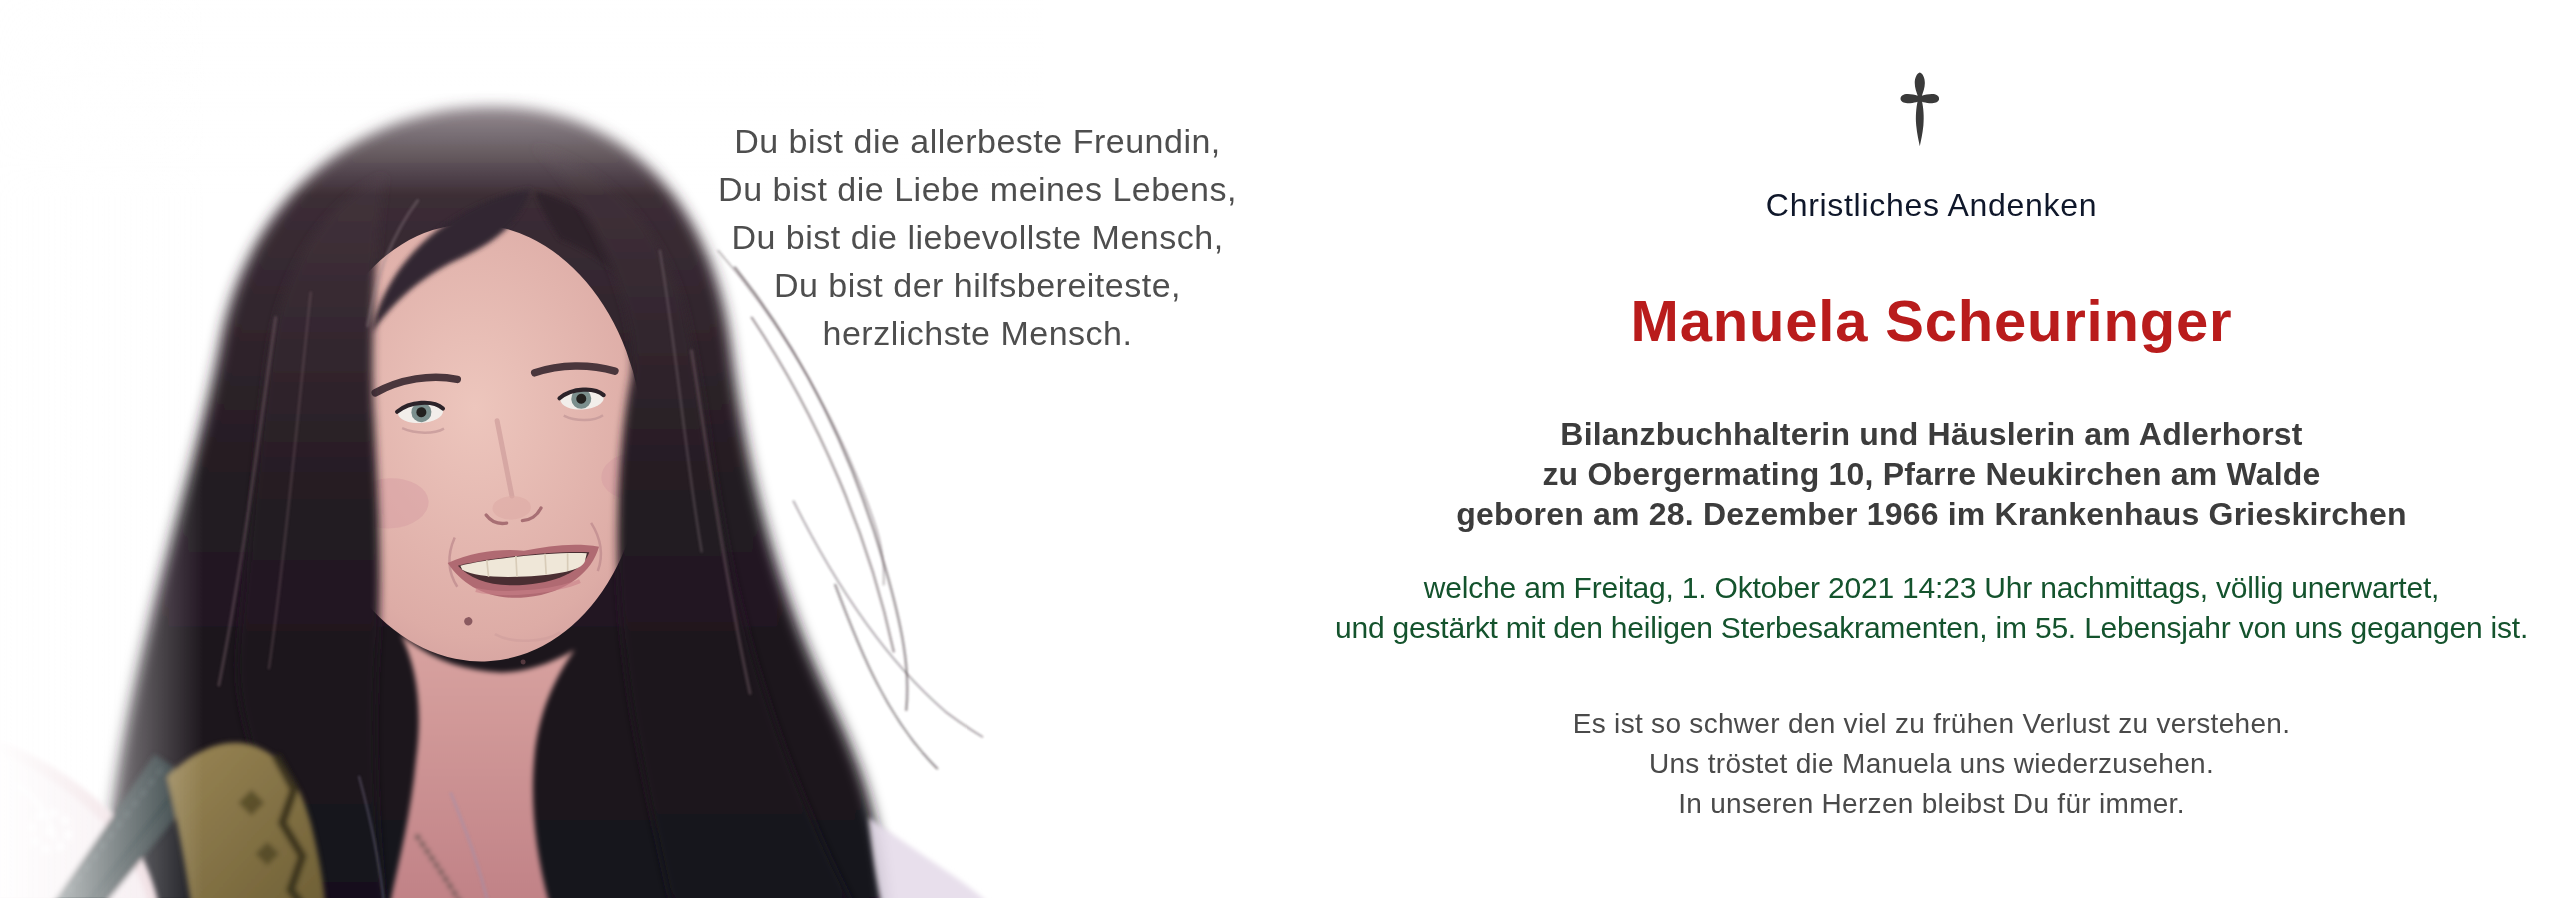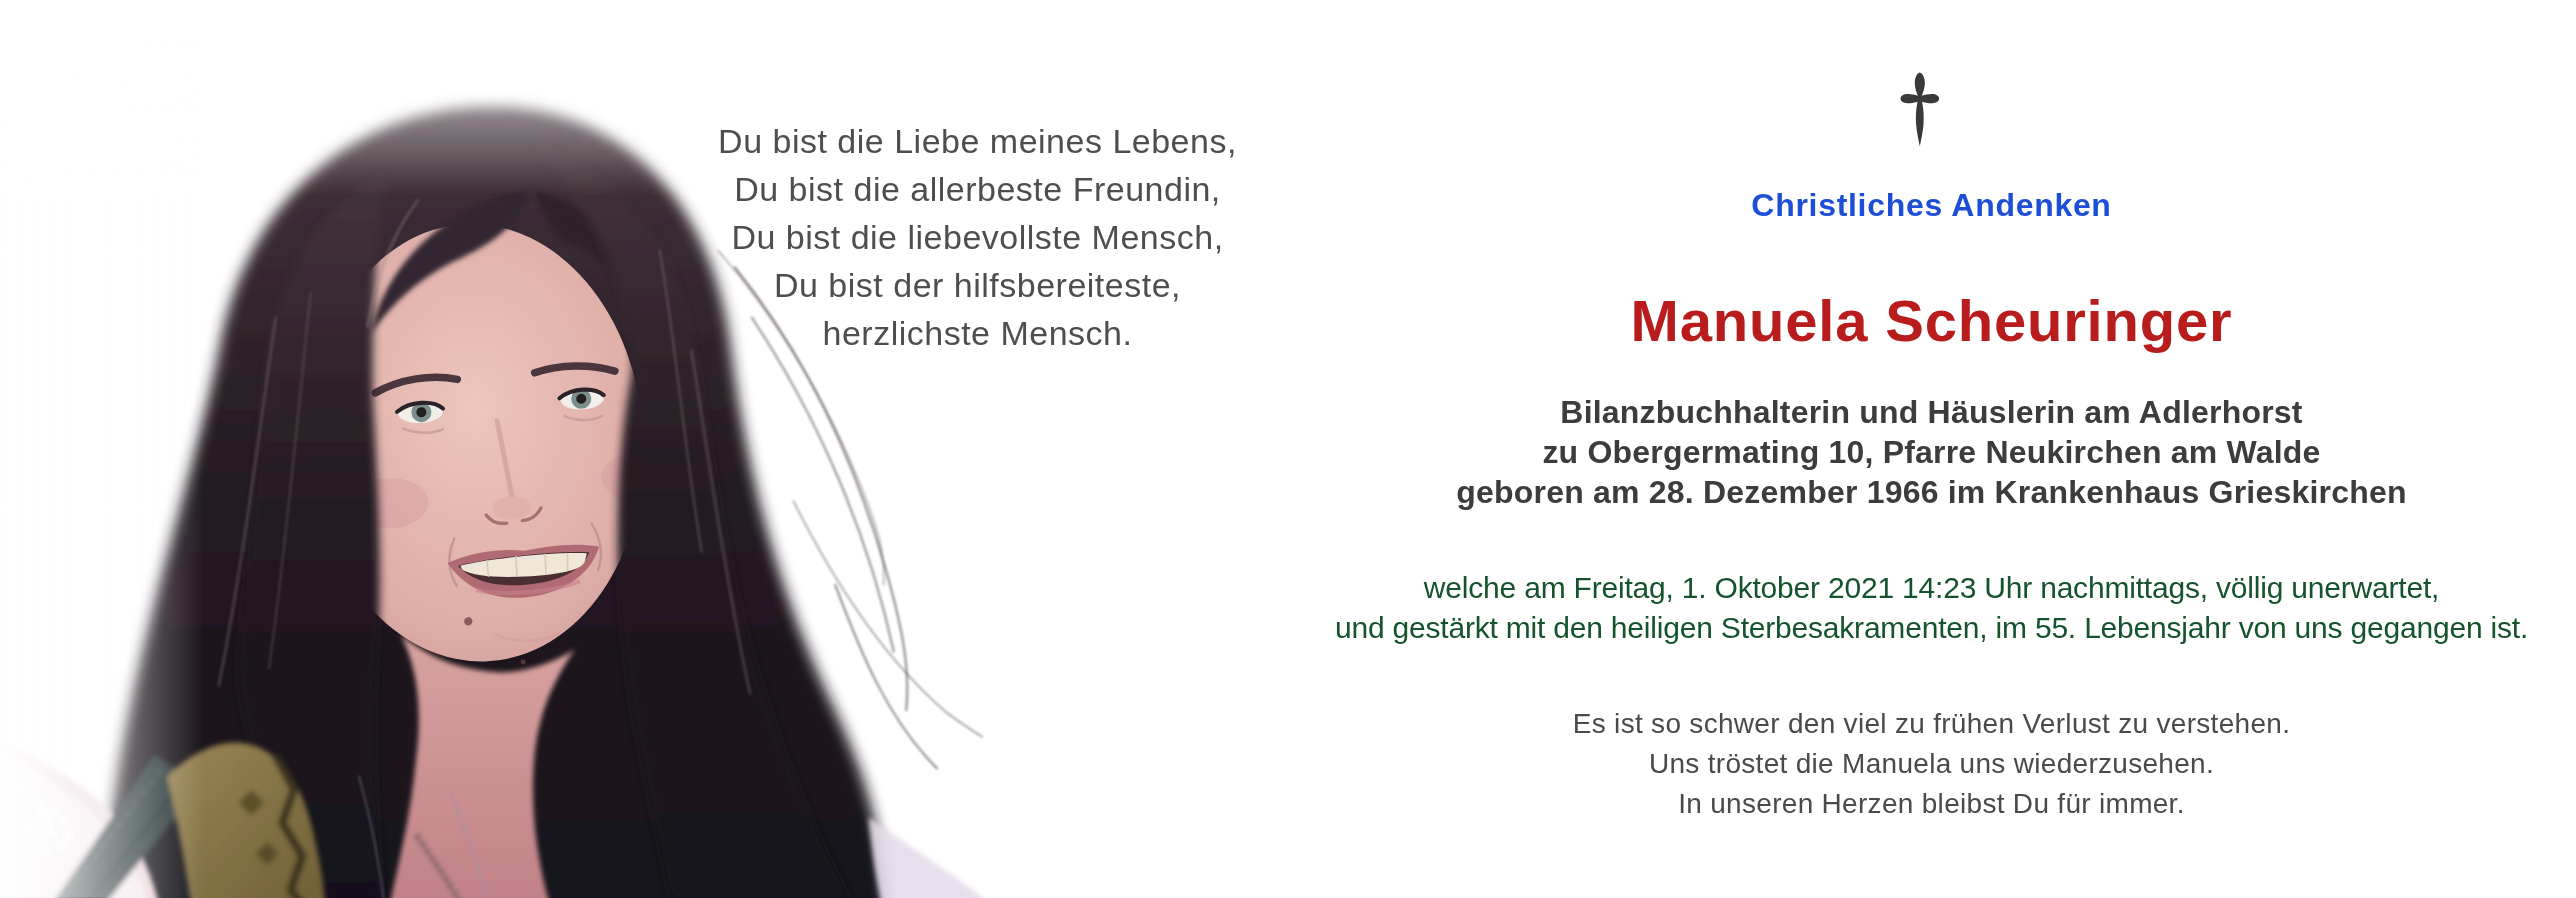--- a/index.html
+++ b/index.html
@@ -32,32 +32,32 @@
   .rcol { position:absolute; left:1287px; width:1289px; text-align:center; }
   .rcol .line { white-space:nowrap; }
 
   .cross-row { top:70px; height:84px; display:flex; justify-content:center; }
   .cross-row svg { width:43px; height:80px; transform:translateX(-11.7px); }
 
   .heading-block {
     top:185px;
     font-size:32px; line-height:40px;
     letter-spacing:0.7px;
-    color:#1d4ed8; font-weight:700;
+    color:#0f172a; font-weight:400;
   }
 
   .name-block {
     top:287px;
     font-size:58px; line-height:67px;
     letter-spacing:0.8px;
     color:#b91c1c; font-weight:700;
   }
 
   .details-block {
-    top:392px;
+    top:414px;
     font-size:32px; line-height:40px;
     letter-spacing:0.2px;
     color:#3c3c3c; font-weight:600;
   }
 
   .notice-block {
     top:568px;
     font-size:30px; line-height:40px;
     letter-spacing:-0.2px;
     color:#14532d; font-weight:400;
@@ -242,22 +242,22 @@
         <rect x="290" y="950" width="22" height="22" fill="#4a421f" opacity="0.7" transform="rotate(45 301 961)"></rect>
         <rect x="310" y="1012" width="20" height="20" fill="#4a421f" opacity="0.7" transform="rotate(45 320 1022)"></rect>
       </g>
     </g>
 
     <rect x="0" y="0" width="1250" height="235" fill="url(#fadeTopG)"></rect>
     <rect x="0" y="0" width="245" height="1075" fill="url(#fadeLeftG)"></rect>
   </svg>
 
   <div class="poem">
+    <div class="line">Du bist die allerbeste Freundin,</div>
     <div class="line">Du bist die Liebe meines Lebens,</div>
-    <div class="line">Du bist die allerbeste Freundin,</div>
     <div class="line">Du bist die liebevollste Mensch,</div>
     <div class="line">Du bist der hilfsbereiteste,</div>
     <div class="line">herzlichste Mensch.</div>
   </div>
 
   <div class="rcol cross-row">
     <svg viewBox="0 0 100 190" xmlns="http://www.w3.org/2000/svg">
       <path fill="#3a3a3a" d="M50,6 C57,8 62,19 62,31 C62,43 58,52 55,61
         C64,57.5 78,55.5 86,57.5 C94,59.5 97,65 95.5,70.5 C93.5,77 83,79.5 73,78.8
         C65.5,78.3 59,76.8 55.5,75.5 C58.5,90 60.5,110 58.5,132 C56.5,153 52.5,169 50,181

